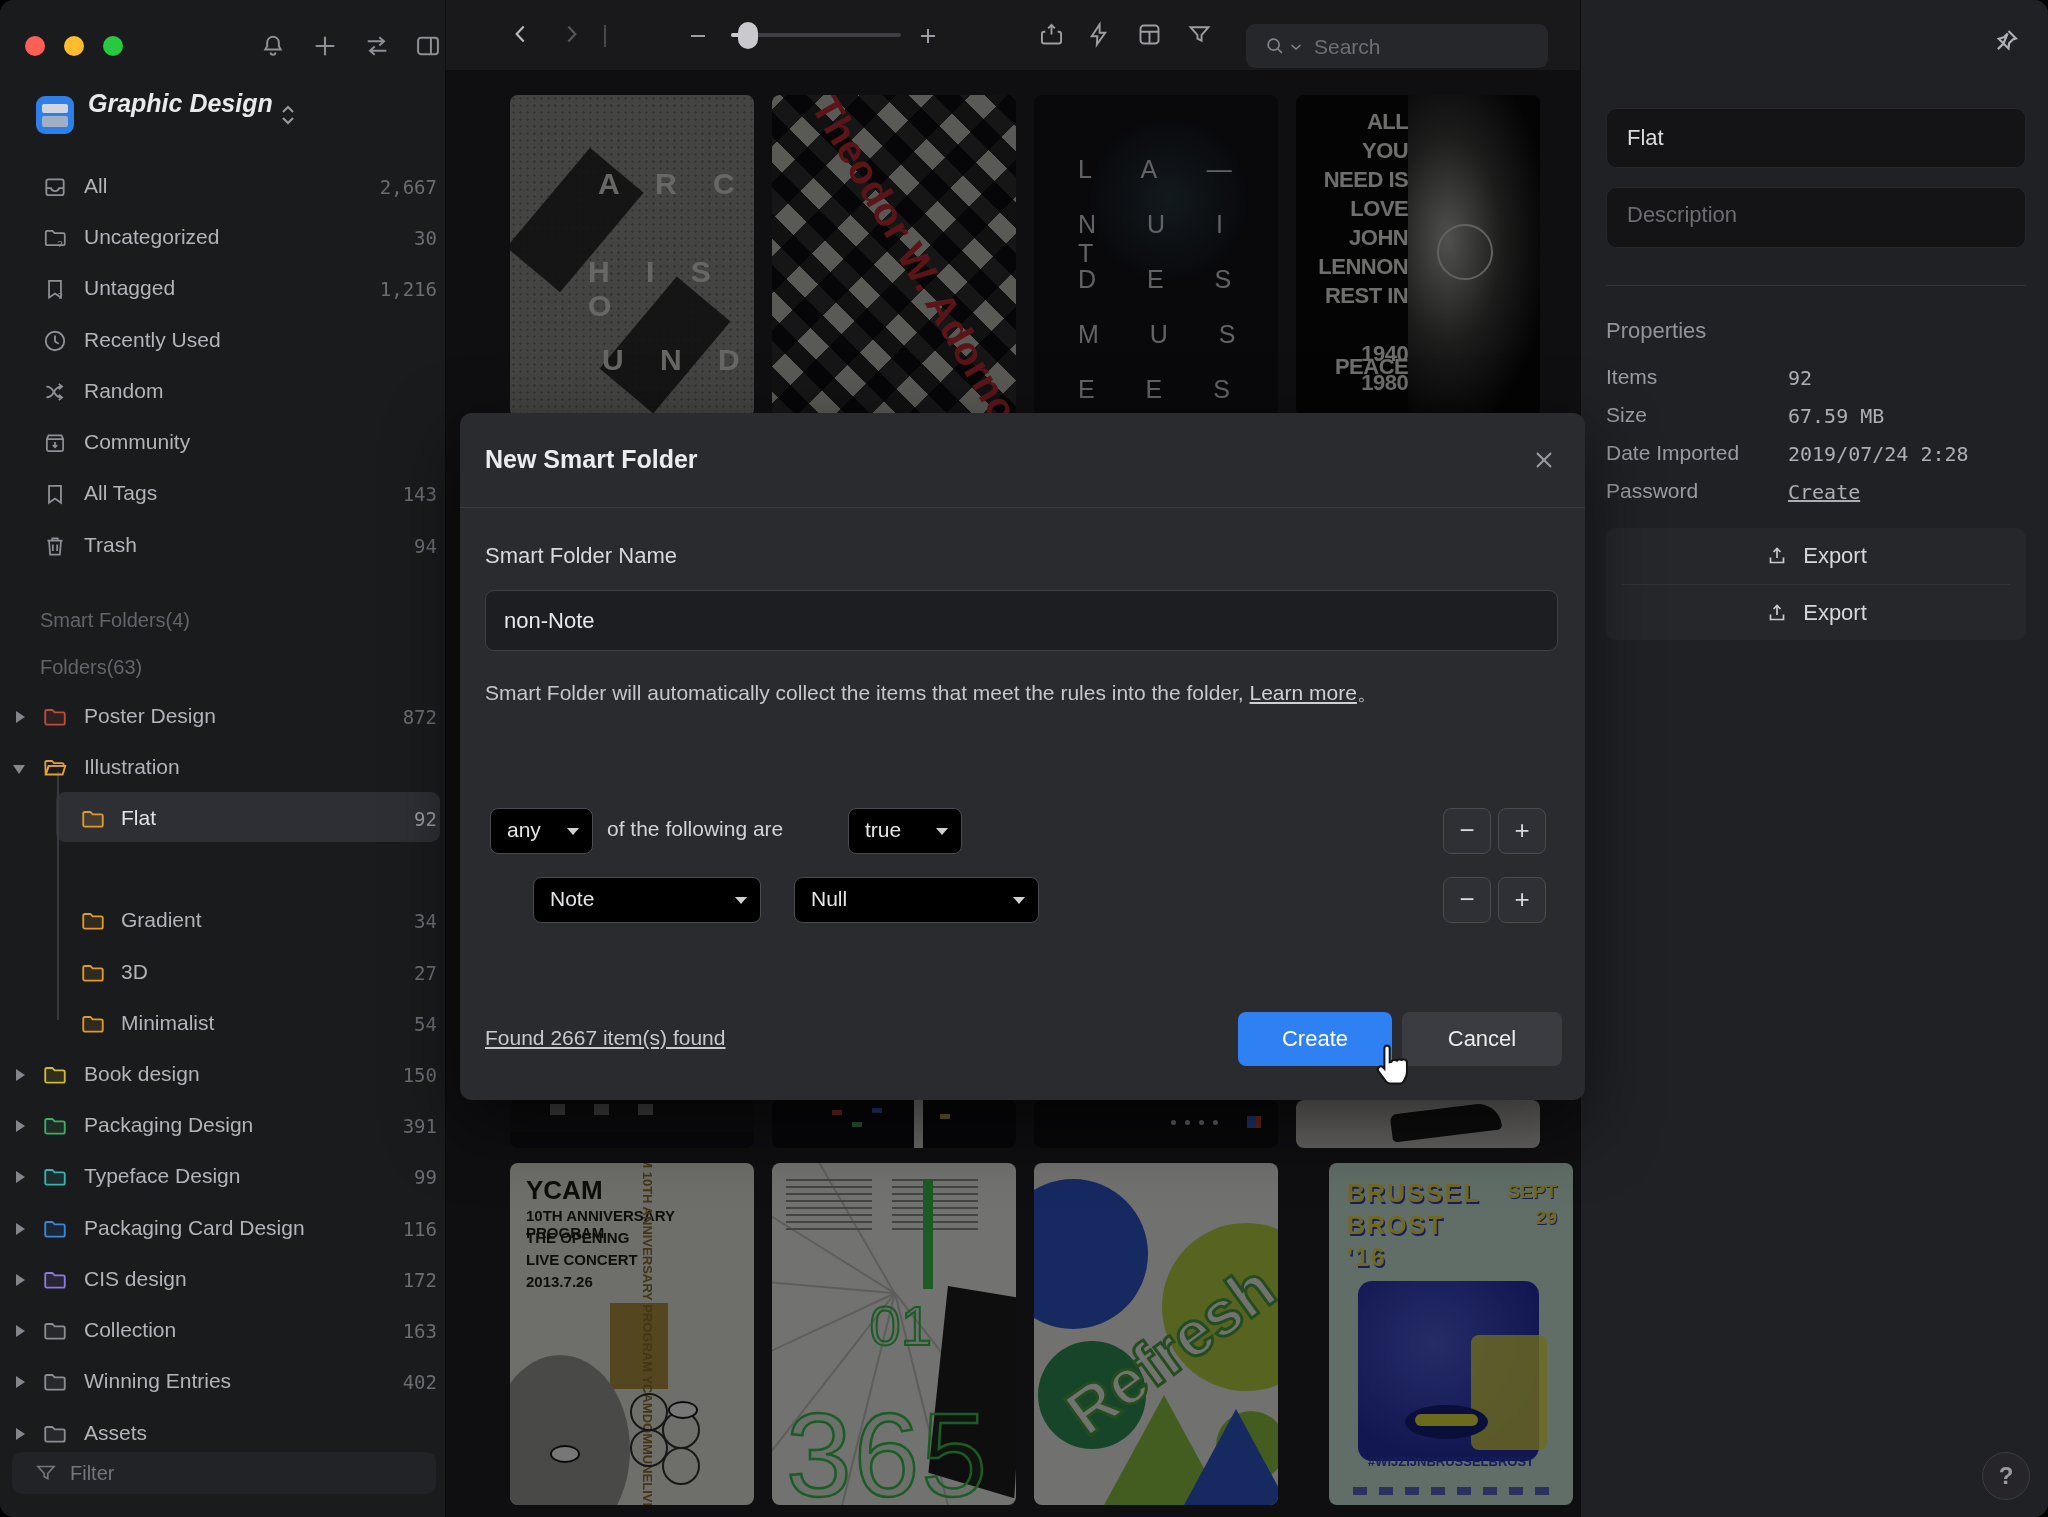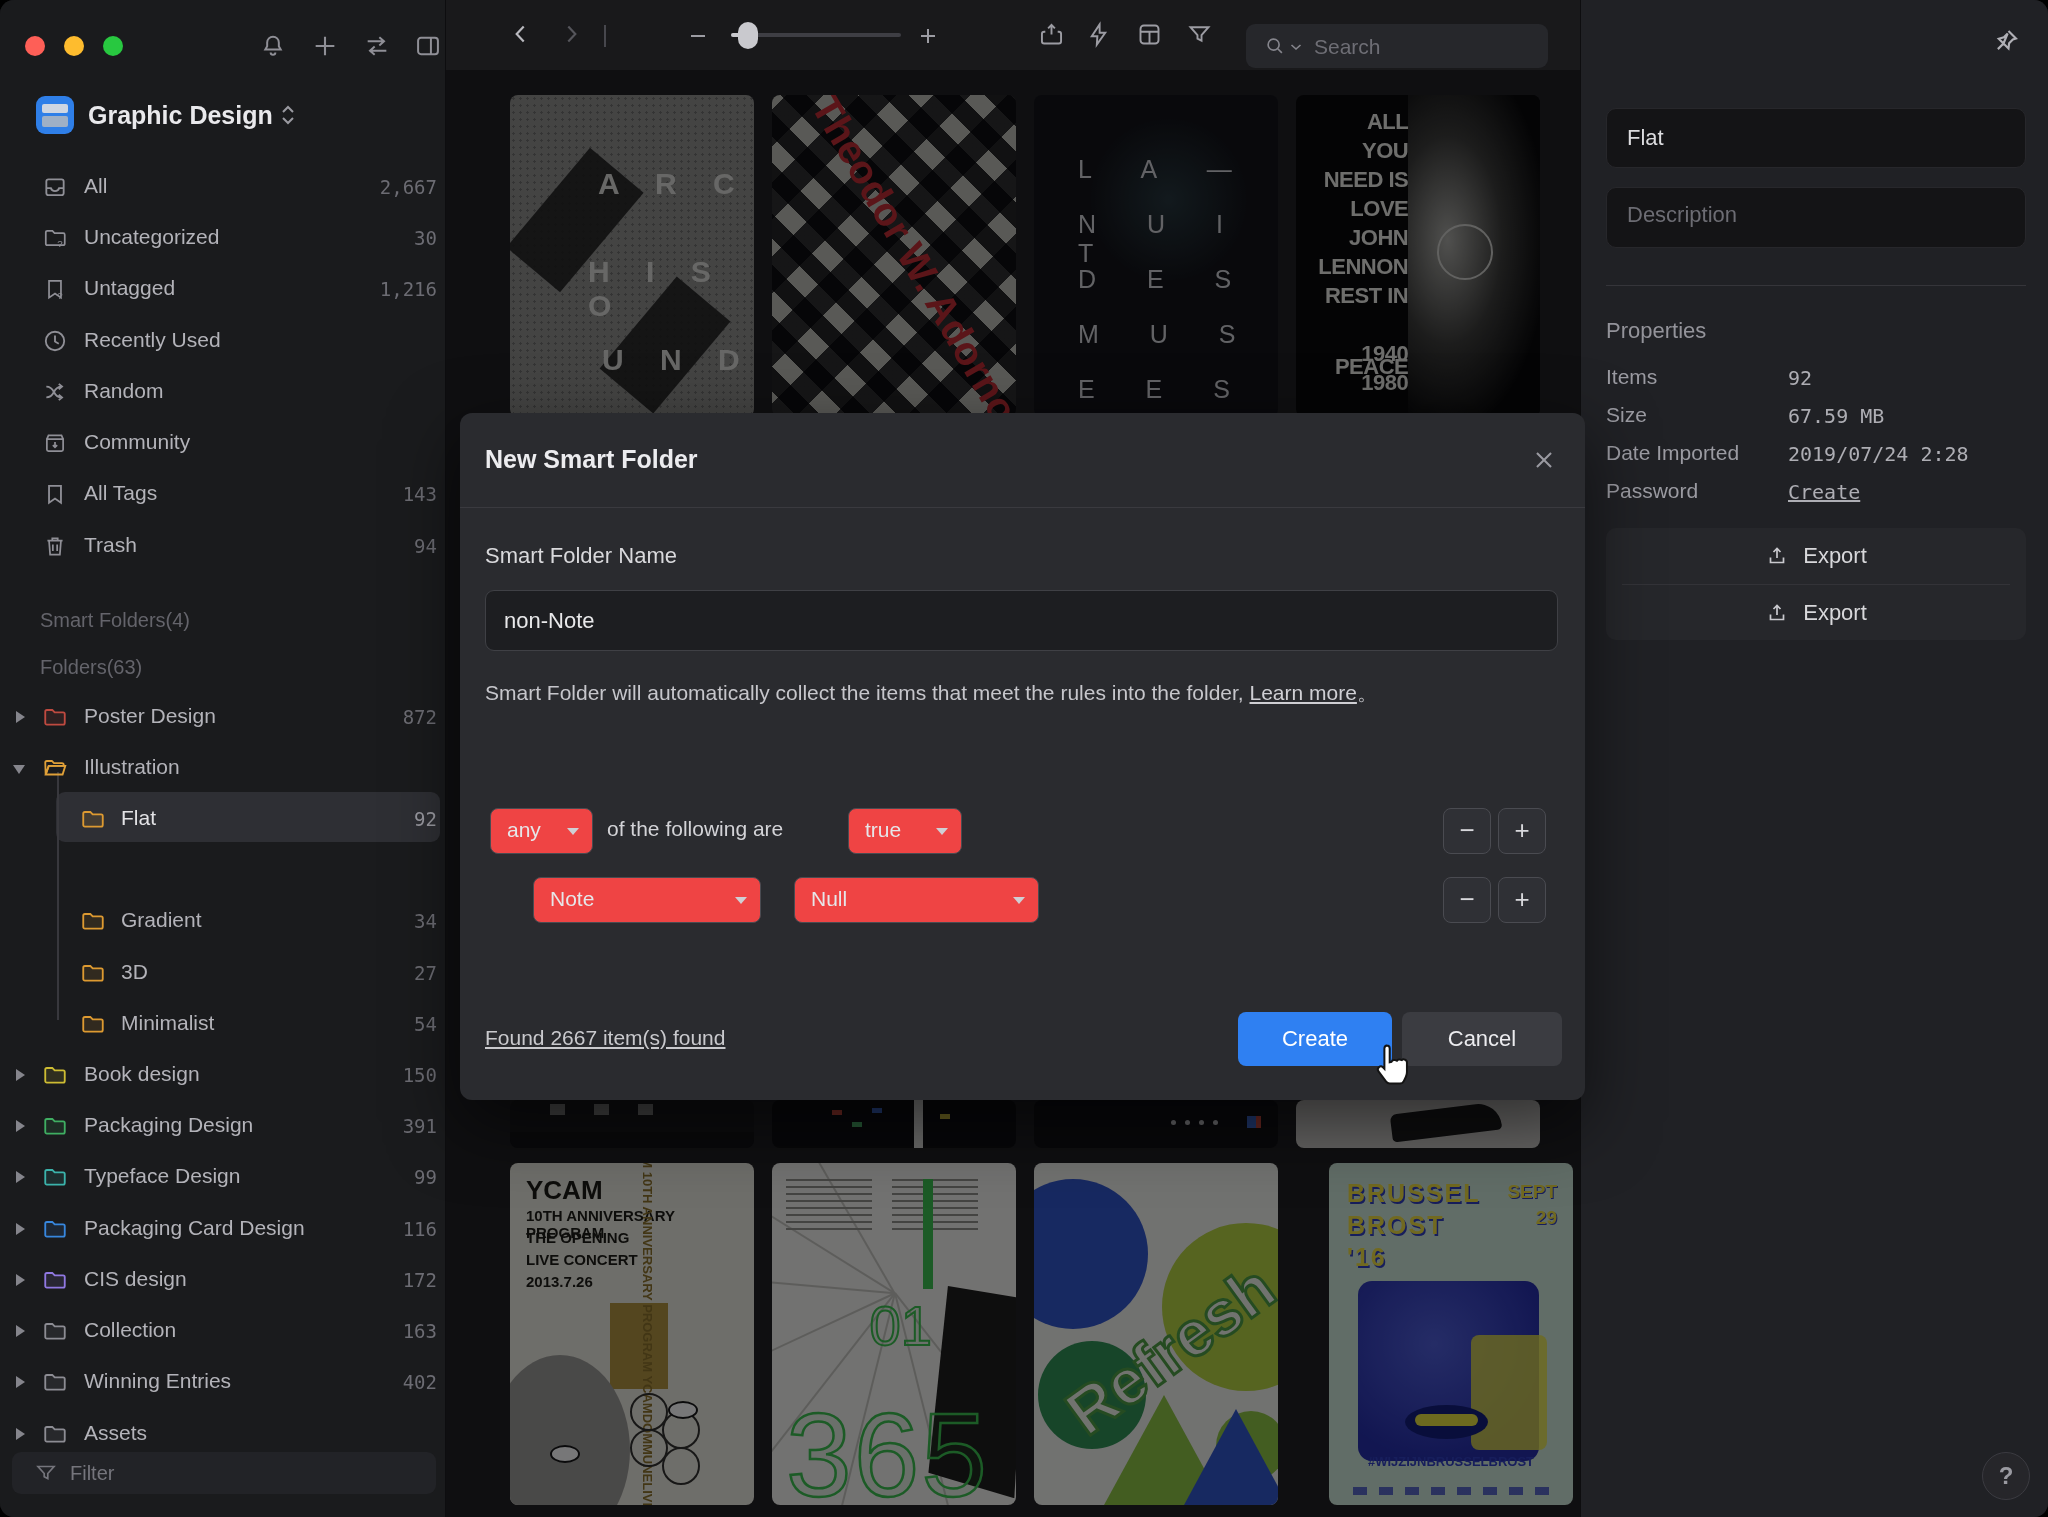--- a/index.html
+++ b/index.html
@@ -6,21 +6,21 @@
   .app{position:relative;width:2048px;height:1517px;background:#19191b;border-radius:14px;overflow:hidden;
        font-family:"Liberation Sans","DejaVu Sans",sans-serif;color:#e6e6e9;}
   svg{display:block;}
   
   .sidebar{position:absolute;left:0;top:0;width:445px;height:1517px;background:#1a1b1d;border-right:1px solid #0d0d0f;}
   .tl{position:absolute;top:36px;width:20px;height:20px;border-radius:50%;}
   .side-top-icon{position:absolute;top:32px;width:28px;height:28px;color:#8f8f96;}
   .lib{position:absolute;left:36px;top:96px;width:38px;height:38px;border-radius:9px;}
   .lib-inner{position:absolute;left:6px;top:8px;width:26px;height:9px;background:#cfd6e2;border-radius:2px;}
   .lib-inner2{position:absolute;left:6px;top:20px;width:26px;height:11px;background:#9fb0c6;border-radius:2px;}
-  .lib-title{position:absolute;left:88px;top:101px;font-size:25px;font-weight:600;color:#e9e9ec;}
+  .lib-title{position:absolute;left:88px;top:89px;font-size:25px;font-weight:600;color:#e9e9ec;font-style:italic;}
   .lib-chev{position:absolute;left:280px;top:102px;color:#9a9aa1;}
   .srow{position:absolute;left:0;width:445px;height:50px;}
   .srow .sicon{position:absolute;left:42px;top:12px;width:26px;height:26px;color:#8f8f96;}
   .srow .slabel{position:absolute;left:84px;top:12px;font-size:21px;color:#b3b3b9;}
   .count{position:absolute;right:8px;top:14px;font-size:19px;color:#6c6c73;font-family:"DejaVu Sans Mono",monospace;}
   .sec-label{position:absolute;left:40px;font-size:20px;color:#64646b;}
   .trow{position:absolute;left:0;width:445px;height:50px;}
   .trow .arrow{position:absolute;left:16px;top:19px;width:0;height:0;}
   .arrow.closed{border-left:9px solid #85858c;border-top:6px solid transparent;border-bottom:6px solid transparent;}
   .arrow.open{border-top:9px solid #85858c;border-left:6px solid transparent;border-right:6px solid transparent;top:22px;left:13px;}
@@ -113,21 +113,21 @@
   .dialog{position:absolute;left:460px;top:413px;width:1125px;height:687px;background:#2a2b2f;border-radius:12px;z-index:20;
        box-shadow:0 24px 70px rgba(0,0,0,.55);}
   .dlg-title{position:absolute;left:25px;top:32px;font-size:25px;font-weight:700;color:#ececef;}
   .dlg-close{position:absolute;right:28px;top:34px;width:26px;height:26px;color:#9a9aa1;}
   .dlg-div{position:absolute;left:0;top:94px;width:1125px;height:1px;background:#3a3a3f;}
   .dlg-label{position:absolute;left:25px;top:130px;font-size:22px;color:#d9d9dc;}
   .dlg-input{position:absolute;left:25px;top:177px;width:1073px;height:61px;background:#1d1e21;border:1px solid #3f4045;border-radius:9px;
        color:#e8e8ea;font-size:22px;padding:0 18px;outline:0;box-sizing:border-box;font-family:"Liberation Sans","DejaVu Sans",sans-serif;}
   .dlg-desc{position:absolute;left:25px;top:262px;width:1075px;font-size:21px;line-height:36px;color:#c6c6cb;}
   .dlg-desc a{color:#cfcfd4;text-decoration:underline;cursor:pointer;}
-  .dd{position:absolute;height:46px;background:#ef4444;border:1px solid #4a4b51;border-radius:8px;box-sizing:border-box;
+  .dd{position:absolute;height:46px;background:#000000;border:1px solid #4a4b51;border-radius:8px;box-sizing:border-box;
        font-size:21px;color:#e6e6e9;}
   .dd .dd-txt{position:absolute;left:16px;top:9px;}
   .dd .caret{position:absolute;right:13px;top:19px;width:0;height:0;border-left:6px solid transparent;border-right:6px solid transparent;border-top:7px solid #cfcfd4;}
   .rule-txt{position:absolute;font-size:21px;color:#d3d3d7;}
   .sq{position:absolute;width:48px;height:46px;background:#2f3035;border:1px solid #4a4b51;border-radius:8px;box-sizing:border-box;
        color:#d8d8dc;font-size:26px;text-align:center;line-height:42px;}
   .found{position:absolute;left:25px;top:613px;font-size:21px;color:#c9c9cd;text-decoration:underline;}
   .btn{position:absolute;top:599px;height:54px;border-radius:8px;font-size:22px;text-align:center;line-height:54px;cursor:pointer;}
   .btn-create{left:778px;width:154px;color:#fff;}
   .btn-cancel{left:942px;width:160px;background:#3b3c41;color:#ececef;}

